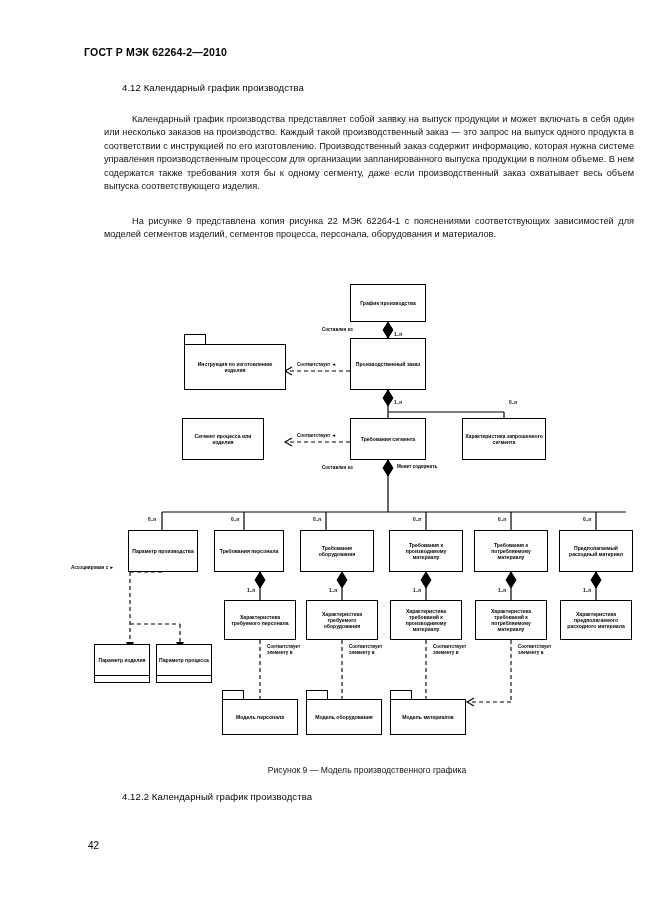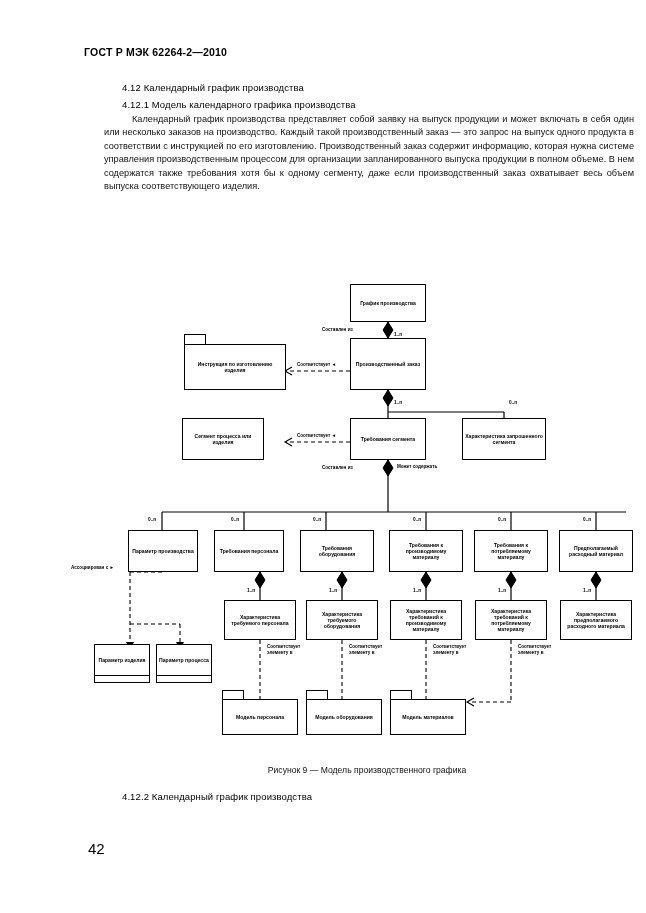--- a/index.html
+++ b/index.html
@@ -14,21 +14,21 @@
   #sec-412{left:78px;top:82px;}
   #sec-4121{left:78px;top:99px;}
   #sec-4122{left:78px;top:791px;text-align:right;}
 
   .para{position:absolute;font-size:9.2px;line-height:13.4px;text-align:justify;
         text-justify:inter-word;color:#111;}
   #p1{left:60px;top:113px;width:530px;text-indent:28px;}
   #p2{left:60px;top:215px;width:530px;text-indent:28px;}
   #p3{left:60px;top:805px;width:480px;}
 
-  .pageno{position:absolute;left:44px;top:840px;font-size:15px;}
+  .pageno{position:absolute;left:44px;top:840px;font-size:10px;}
 
   .figcap{position:absolute;left:0px;top:765px;width:646px;text-align:center;
           font-size:8.6px;color:#111;}
 
   
   .diagram{position:absolute;left:0;top:272px;width:646px;height:485px;}
   .diagram svg{position:absolute;left:0;top:0;}
 
   .nbox{position:absolute;box-sizing:border-box;border:1.4px solid #000;background:#fff;
         display:flex;align-items:center;justify-content:center;text-align:center;
@@ -45,23 +45,23 @@
   .mult{position:absolute;font-size:4.8px;font-weight:bold;background:#fff;padding:0 1px;z-index:5;}
 </style>
 </head>
 <body>
 
 <div class="page">
 
   <div class="hdr">ГОСТ Р МЭК 62264-2—2010</div>
 
   <div class="h3" id="sec-412">4.12 Календарный график производства</div>
-  <div class="h3" id="sec-4121">4.12.1 Модель календарного графика производства</div>
 
   <div class="para" id="p1">Календарный график производства представляет собой заявку на выпуск продукции и может включать в себя один или несколько заказов на производство. Каждый такой производственный заказ — это запрос на выпуск одного продукта в соответствии с инструкцией по его изготовлению. Производственный заказ содержит информацию, которая нужна системе управления производственным процессом для организации запланированного выпуска продукции в полном объеме. В нем содержатся также требования хотя бы к одному сегменту, даже если производственный заказ охватывает весь объем выпуска соответствующего изделия.</div>
+  <div class="para" id="p2">На рисунке 9 представлена копия рисунка 22 МЭК 62264-1 с пояснениями соответствующих зависимостей для моделей сегментов изделий, сегментов процесса, персонала, оборудования и материалов.</div>
 
   <div class="diagram">
 
     <svg width="646" height="485">
       <g stroke="#000" stroke-width="1.2" fill="none">
 
         <line x1="344" y1="50" x2="344" y2="80"></line>
 
         <line x1="344" y1="118" x2="344" y2="140"></line>
         <line x1="344" y1="140" x2="344" y2="152"></line>

